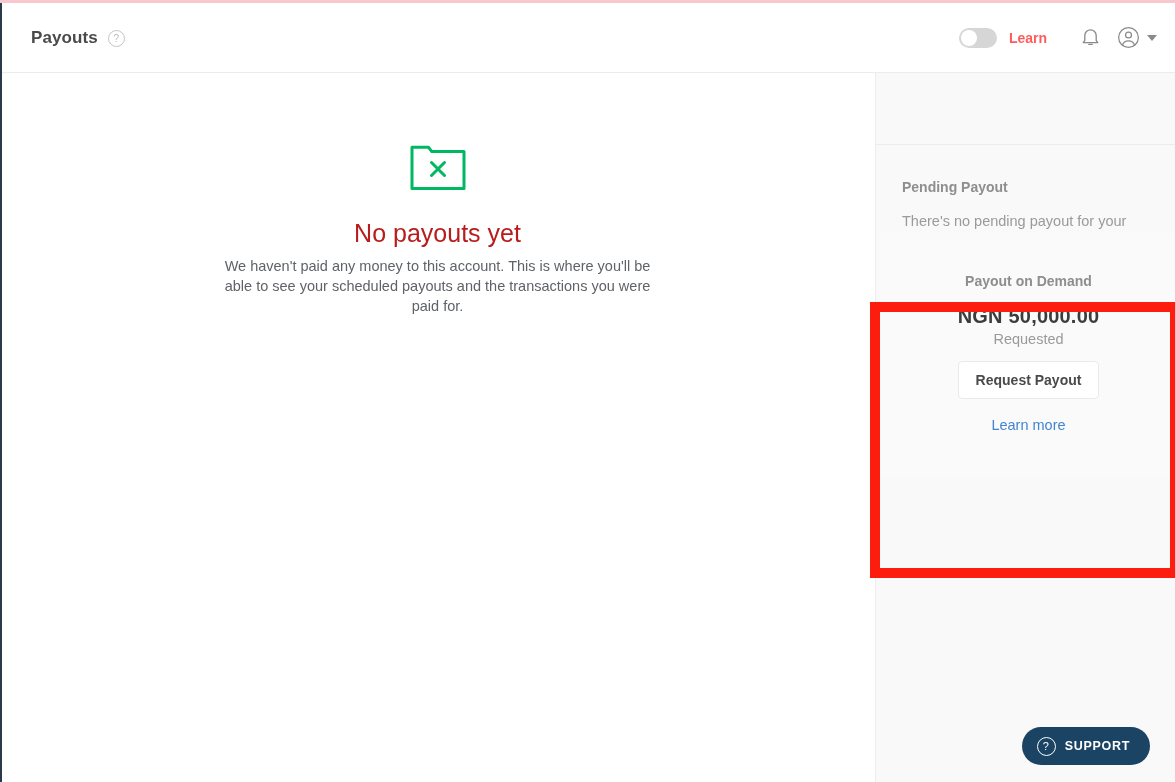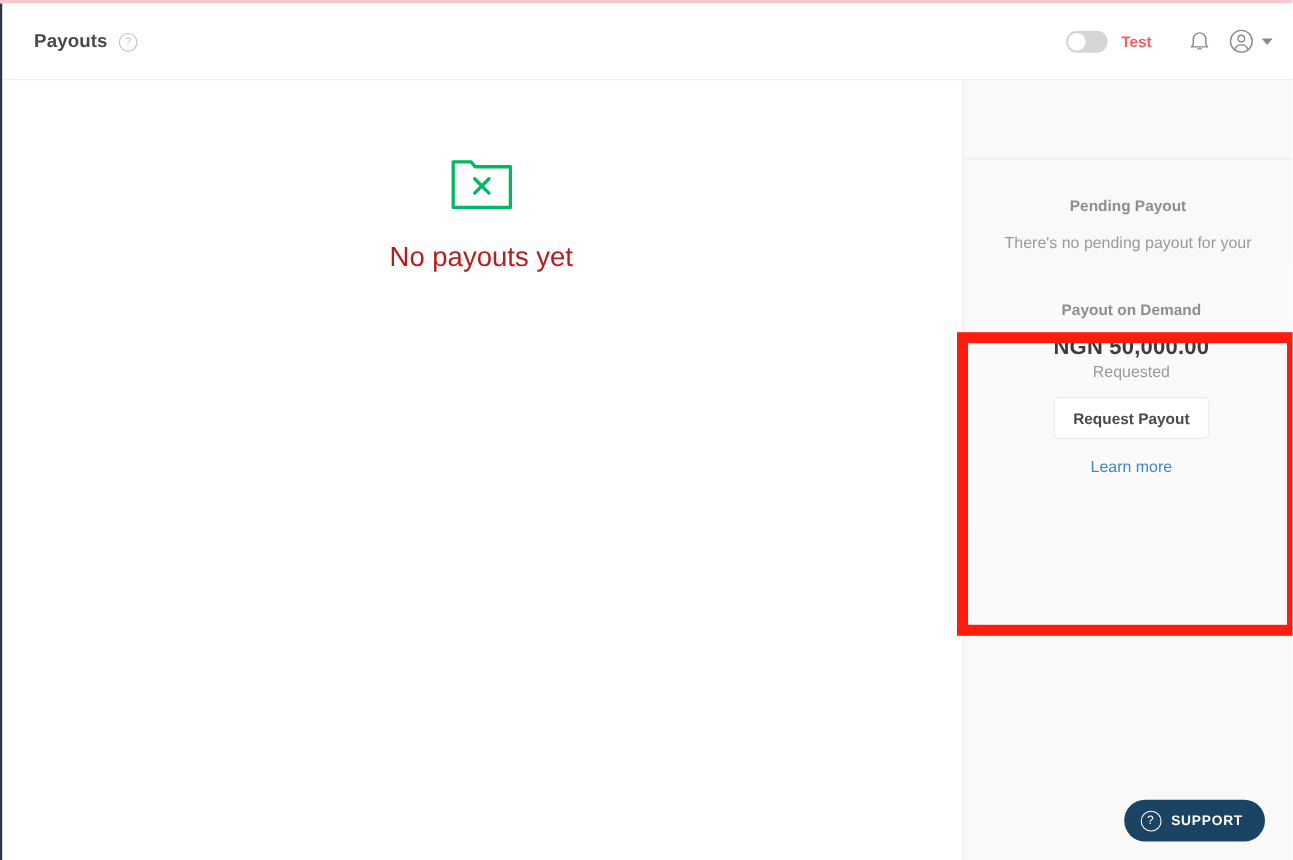--- a/index.html
+++ b/index.html
@@ -208,21 +208,20 @@
     border-left: 1px solid #ececec;
     box-sizing: border-box;
     position: relative;
   }
   .side-head-pad {
     height: 71px;
     border-bottom: 1px solid #ececec;
   }
   .side-card {
     padding: 34px 26px 30px;
-    text-align: center;
     box-sizing: border-box;
   }
   .card-title {
     font-size: 14px;
     font-weight: bold;
     color: #8e8e8e;
     margin-bottom: 16px;
   }
   .card-text {
     font-size: 14.5px;
@@ -327,21 +326,21 @@
   <div class="header">
     <span class="page-title">Payouts</span>
     <span class="help-icon">?</span>
 
     <span class="header-spacer"></span>
 
     <div class="header-right">
       <div class="toggle">
         <div class="knob"></div>
       </div>
-      <span class="mode-label">Test</span>
+      <span class="mode-label">Learn</span>
 
       <div class="icon-btn">
         <svg width="19" height="21" viewBox="0 0 20 22" fill="none">
           <path d="M4 9a6 6 0 0 1 12 0v5l1.6 2.4H2.4L4 14V9z" stroke="#8a8a8a" stroke-width="1.4" stroke-linejoin="round"></path>
           <path d="M8.2 18.3h3.6" stroke="#8a8a8a" stroke-width="1.4" stroke-linecap="round"></path>
         </svg>
       </div>
 
       <div class="avatar-wrap">
         <svg width="23" height="23" viewBox="0 0 24 24" fill="none">
@@ -359,20 +358,21 @@
     <div class="main-col">
 
 
       <div class="empty-area">
         <div class="empty-inner">
           <svg width="56" height="50" viewBox="0 0 56 50" fill="none">
             <path d="M2 6.2h16.4l3.4 4.4H54v37H2V6.2z" stroke="#00b862" stroke-width="3" stroke-linejoin="round"></path>
             <path d="M21.5 21.5L34.5 34.5M34.5 21.5L21.5 34.5" stroke="#00b862" stroke-width="3" stroke-linecap="round"></path>
           </svg>
           <div class="empty-title">No payouts yet</div>
+          <div class="empty-desc">We haven't paid any money to this account. This is where you'll be able to see your scheduled payouts and the transactions you were paid for.</div>
         </div>
       </div>
     </div>
 
     <div class="side-col">
       <div class="side-head-pad"></div>
 
       <div class="side-card pending-card">
         <div class="card-title">Pending Payout</div>
         <div class="card-text">There's no pending payout for your business.</div>

